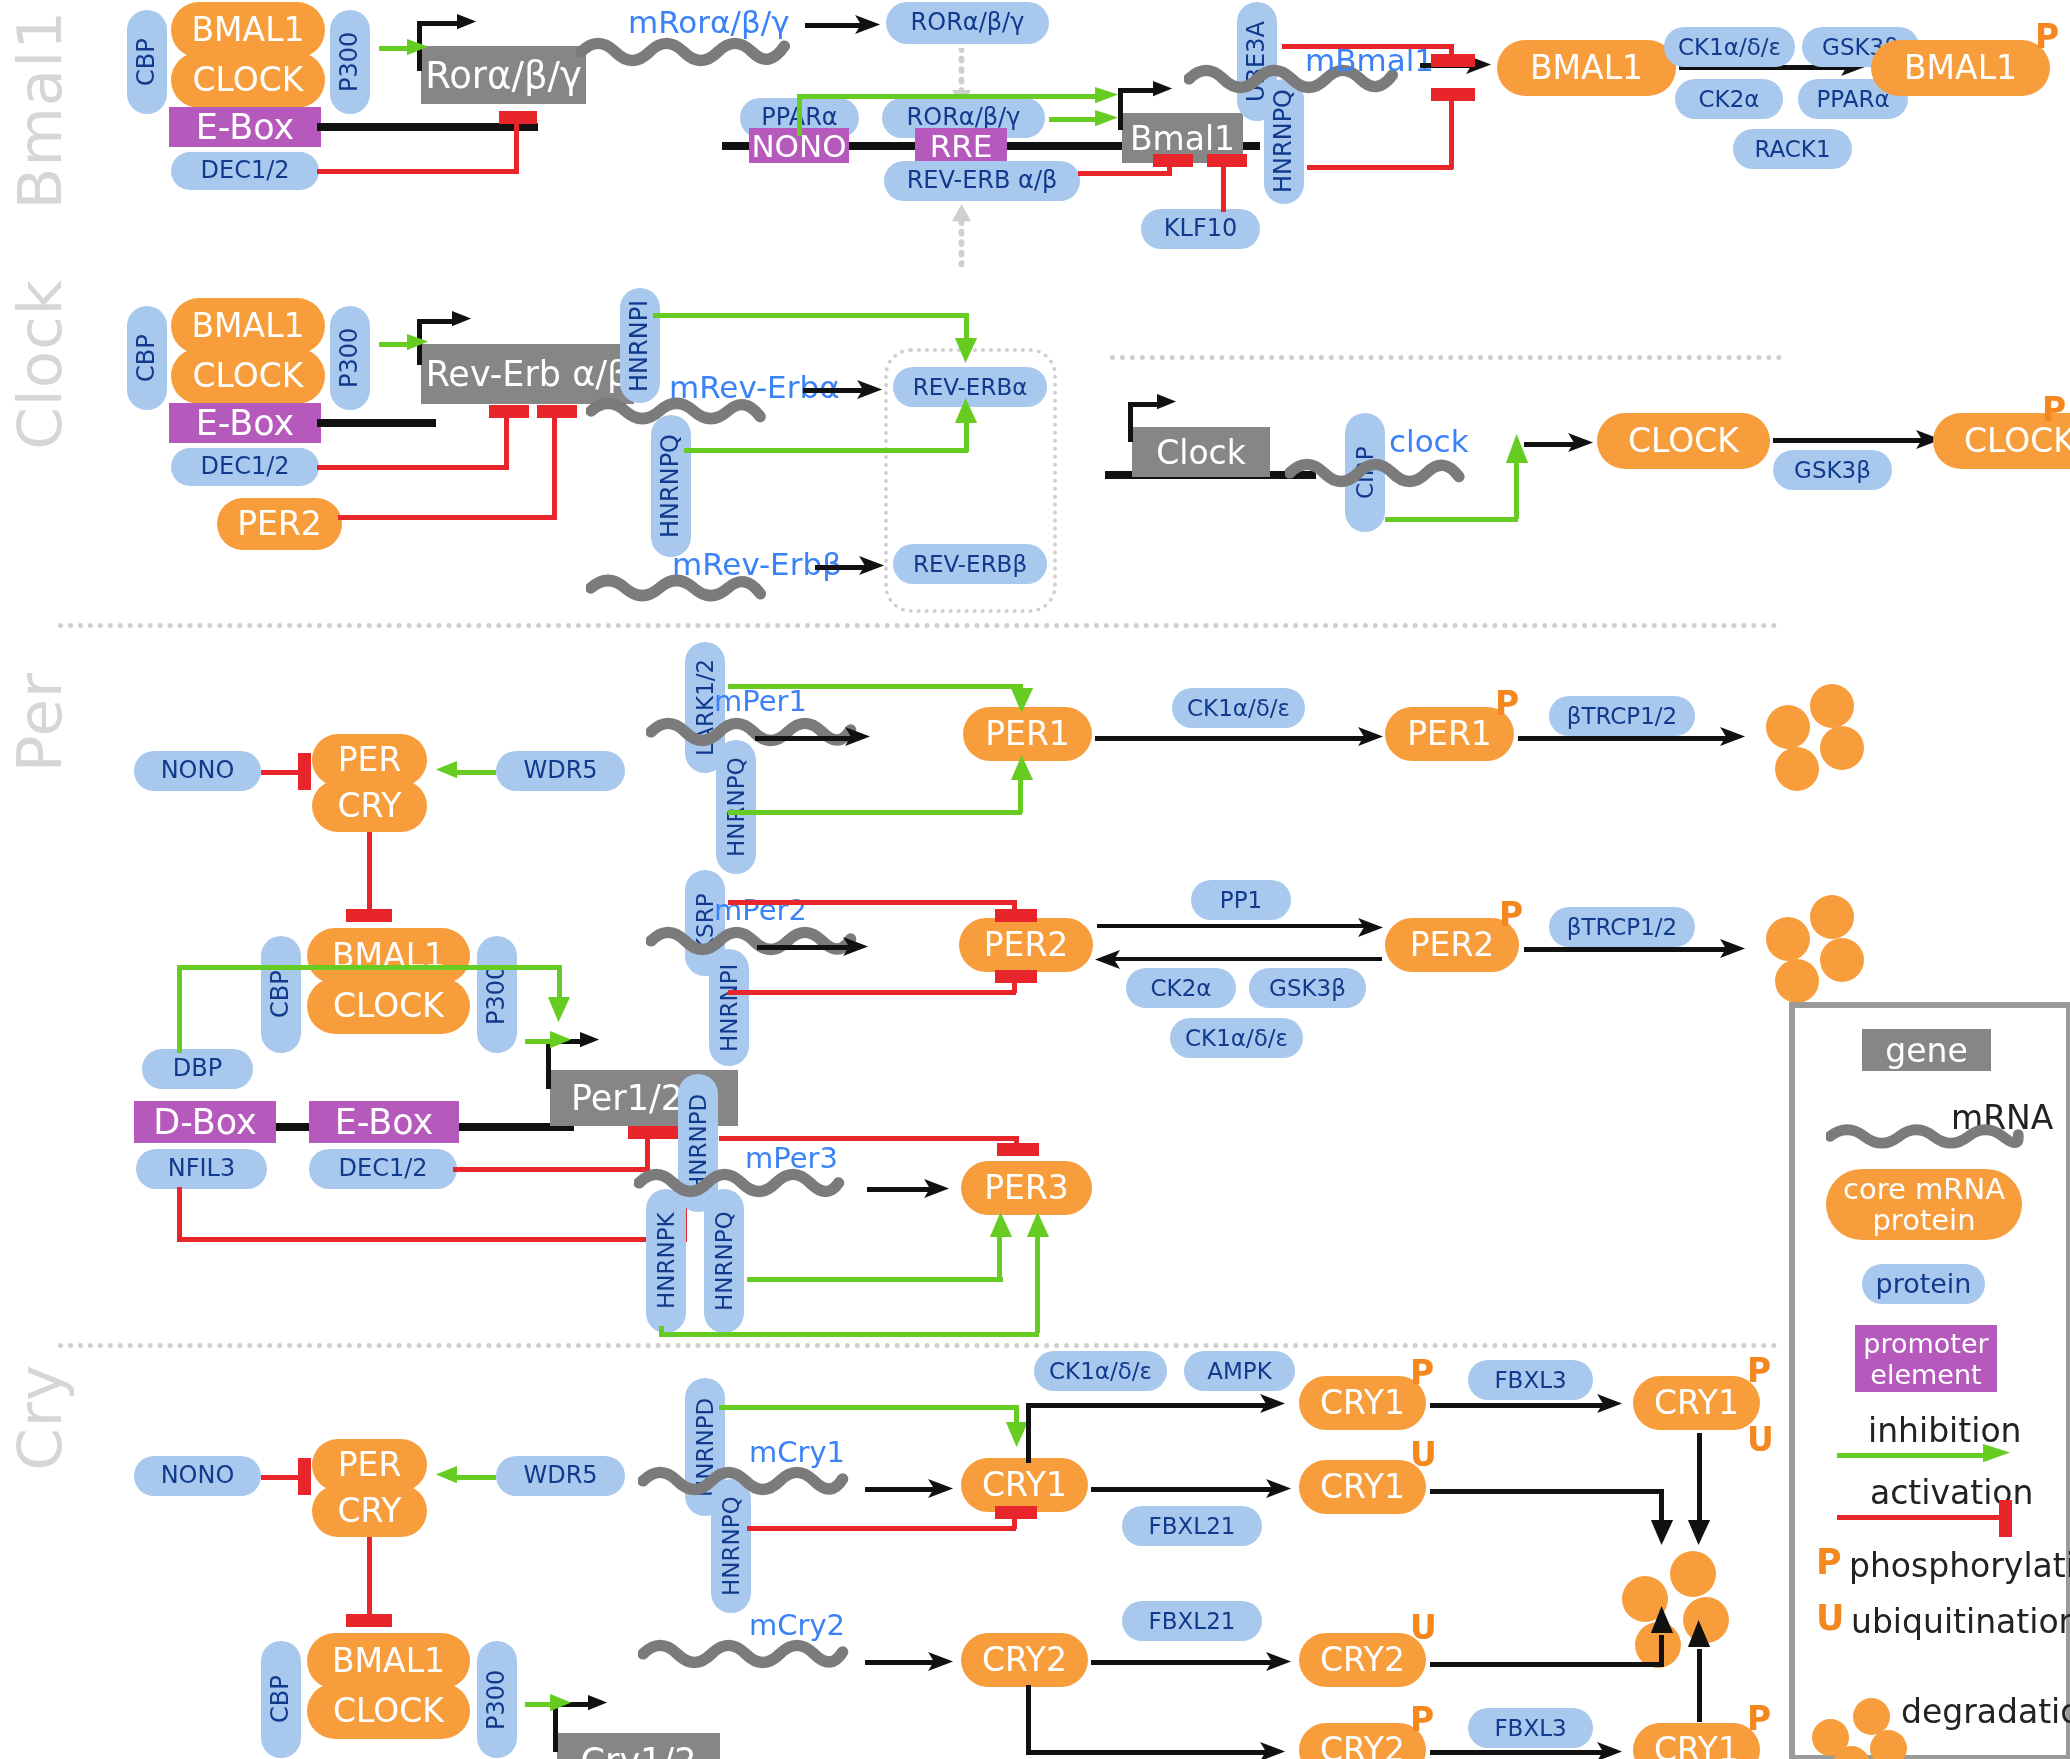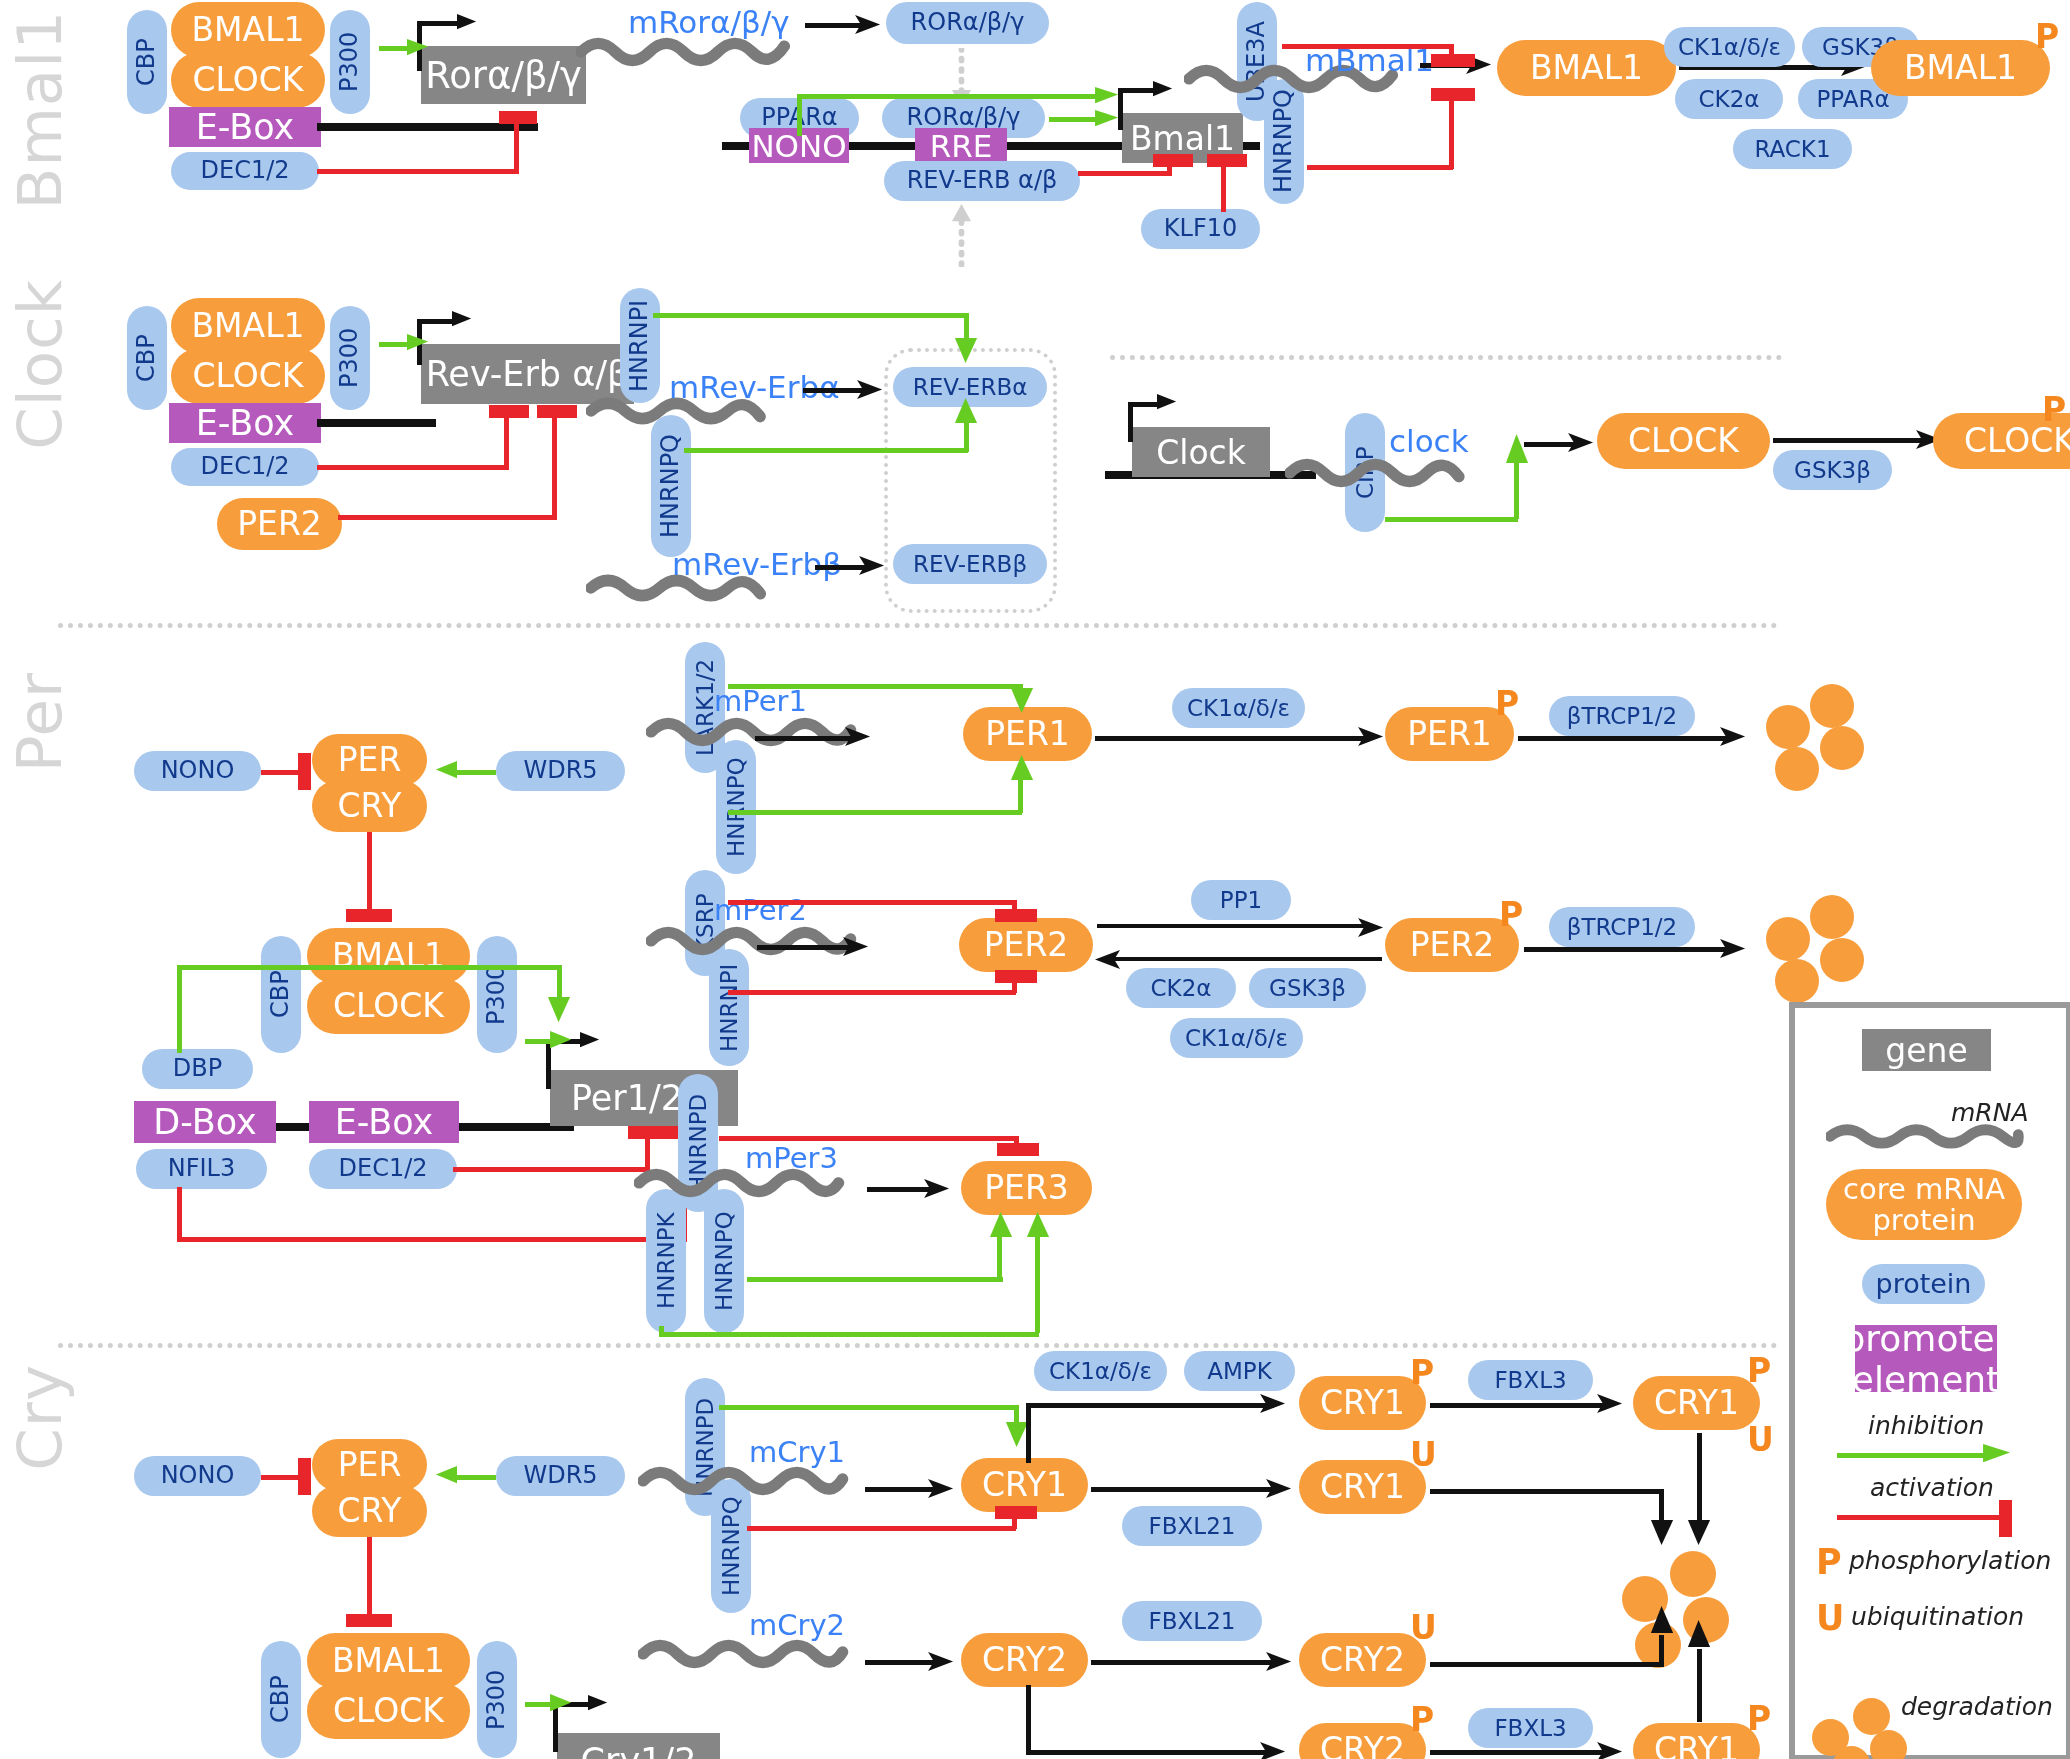--- a/index.html
+++ b/index.html
@@ -30,21 +30,21 @@
   .vgreen{position:absolute;width:4.8px;background:#66cc22;}
   .hred{position:absolute;height:4.8px;background:#e8252a;}
   .vred{position:absolute;width:4.8px;background:#e8252a;}
   .redbar{position:absolute;height:12.5px;background:#e8252a;}
   .redbarv{position:absolute;width:12.5px;background:#e8252a;}
   .dnaline{position:absolute;height:7.7px;background:#111;}
   .dotline{position:absolute;border-top:5.8px dotted #cfcfcf;}
   
   #legend{position:absolute;left:1789px;top:1002px;width:271px;height:747px;
           border:6.7px solid #9a9a9a;background:#fff;}
-  .lgtxt{position:absolute;color:#222;font-size:25px;white-space:nowrap;font-style:italic;}
+  .lgtxt{position:absolute;color:#222;font-size:33px;white-space:nowrap;}
 </style>
 </head>
 <body>
 
 <div id="root">
 
   <div class="sect" style="left:3.8px;top:9.6px;">Bmal1</div>
   <div class="sect" style="left:3.8px;top:279px;">Clock</div>
   <div class="sect" style="left:3.8px;top:672px;">Per</div>
   <div class="sect" style="left:3.8px;top:1364px;">Cry</div>
@@ -563,21 +563,21 @@
     <div class="gene" style="left:67px;top:21px;width:129px;height:42px;font-size:33px;">gene</div>
     <div class="lgtxt" style="left:156px;top:90px;">mRNA</div>
     <svg class="abs" style="left:31px;top:113px;" width="198" height="29" viewBox="0 0 206 30">
       <path d="M4,16 Q22,2 40,16 T76,16 T112,16 T148,16 T184,16 T200,14" stroke="#7b7b7b" stroke-width="11" fill="none" stroke-linecap="round"></path>
     </svg>
     <div class="core" style="left:31px;top:161px;width:196px;height:71px;font-size:29px;flex-direction:column;">
       <span>core mRNA</span>
       <span>protein</span>
     </div>
     <div class="prot" style="left:67px;top:256px;width:123px;height:40px;font-size:27px;">protein</div>
-    <div class="pe" style="left:60px;top:317px;width:142px;height:67px;font-size:36px;flex-direction:column;">
+    <div class="pe" style="left:60px;top:317px;width:142px;height:67px;font-size:27px;flex-direction:column;">
       <span>promoter</span>
       <span>element</span>
     </div>
     <div class="lgtxt" style="left:73px;top:403px;">inhibition</div>
     <div class="hgreen" style="left:42px;top:445px;width:154px;"></div>
     <svg class="abs" style="left:188px;top:434px;" width="31" height="27" viewBox="0 0 32 28">
         <polygon points="0,2 28,11 0,21" fill="#66cc22"></polygon>
       </svg>
     <div class="lgtxt" style="left:75px;top:465px;">activation</div>
     <div class="hred" style="left:42px;top:507px;width:165px;"></div>

